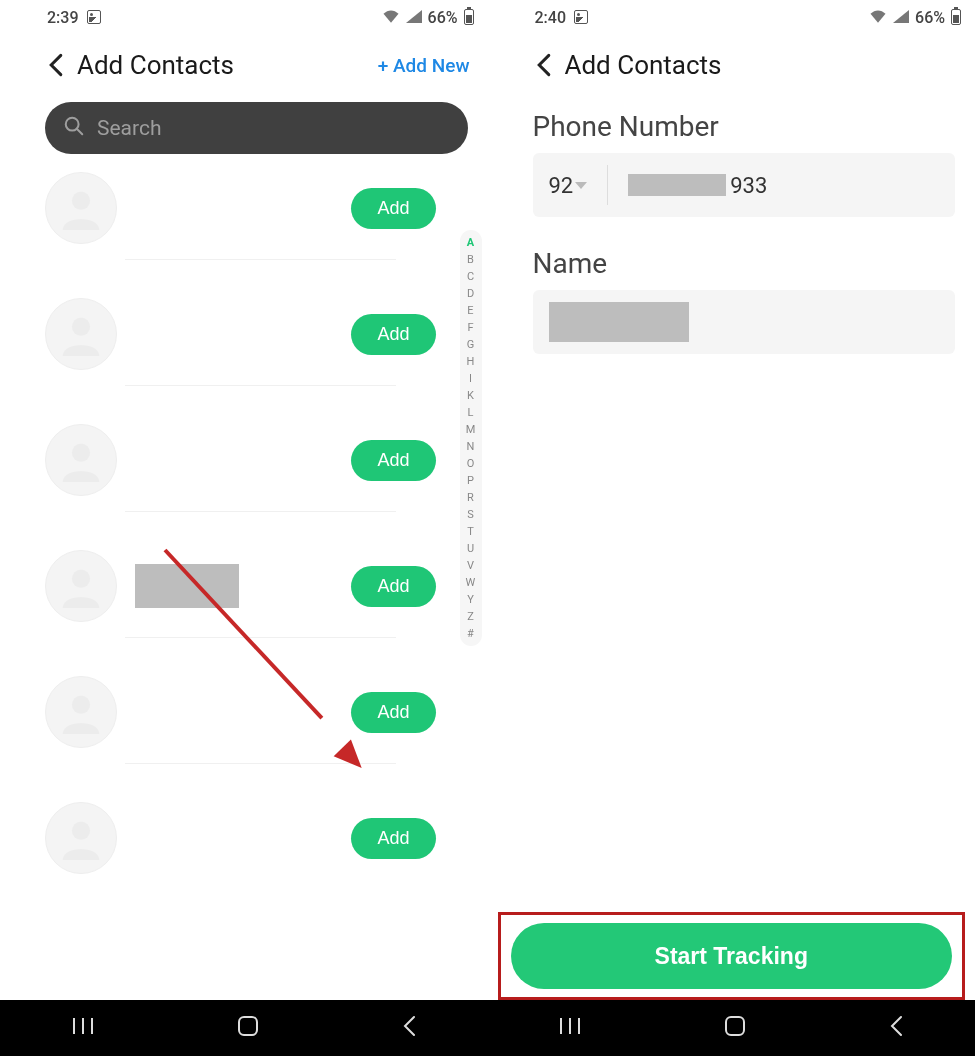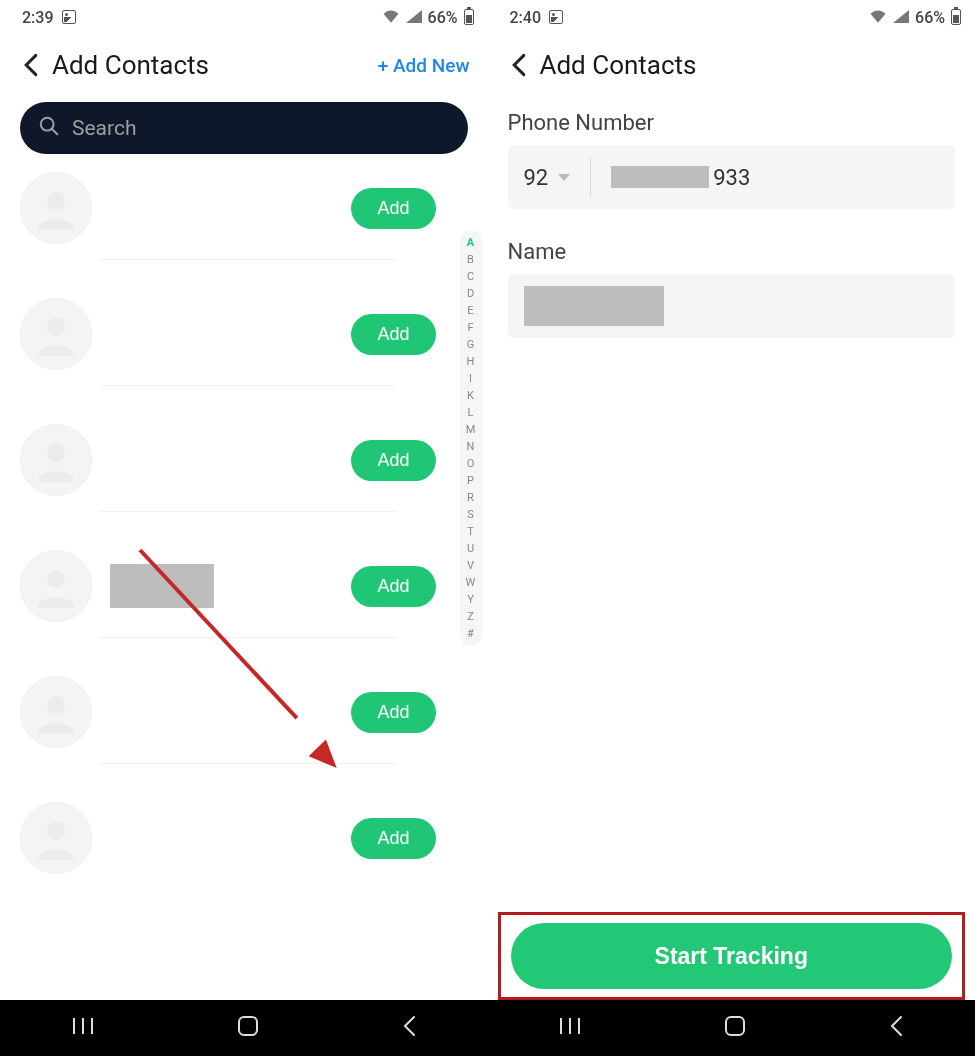--- a/index.html
+++ b/index.html
@@ -16,20 +16,21 @@
     width: 975px;
     height: 1000px;
   }
   .phone {
     width: 487.5px;
     height: 1000px;
     background: #fff;
     display: flex;
     flex-direction: column;
     position: relative;
+    padding-left: 25px;
   }
   
   .status-bar {
     height: 34px;
     display: flex;
     justify-content: space-between;
     align-items: center;
     padding: 0 14px 0 22px;
     font-size: 16px;
     font-weight: 500;
@@ -57,21 +58,21 @@
   .header-title {
     font-size:26px; font-weight:400; color:#1a1a1a; flex:1;
   }
   .add-new-link {
     color:#1e88e5; font-size:19px; font-weight:500;
   }
 
   
   .search-box {
     margin: 10px 20px 18px 20px;
-    background:#0f172a;
+    background:#404040;
     border-radius:26px;
     height:52px;
     display:flex; align-items:center; padding:0 18px;
   }
   .search-box .s-icon{ color:#9e9e9e; margin-right:12px;}
   .search-box .placeholder{ color:#9e9e9e; font-size:21px;}
 
   
   .contacts-area{ flex:1; position:relative; overflow:hidden;}
   .contact-list { padding-right: 32px;}
@@ -102,28 +103,28 @@
   .index-bar{
     position:absolute; right:6px; top:58px; width:22px;
     background:#f6f6f6; border-radius:11px;
     display:flex; flex-direction:column; align-items:center;
     padding:6px 0; gap:4px;
     font-size:11px; color:#888;
   }
   .index-bar .active{ color:#1fc676; font-weight:700;}
 
   
-  .field-label{ font-size:22px; color:#444; padding: 18px 20px 10px 20px;}
+  .field-label{ font-size:28px; color:#444; padding: 18px 20px 10px 20px;}
   .input-box{
     margin: 0 20px; background:#f5f5f5; border-radius:6px;
     height:64px; display:flex; align-items:center; padding:0 16px;
     font-size:22px; color:#333;
   }
   .country-sel{
-    display:flex; align-items:center; gap:10px; padding-right:20px;
+    display:flex; align-items:center; gap:2px; padding-right:20px;
     border-right:1px solid #ddd; margin-right:20px; height:40px;
   }
   .tri-down{ width:0;height:0;border-left:6px solid transparent;border-right:6px solid transparent;border-top:7px solid #bbb;}
   .num-redact{ width:98px; height:22px; background:#bdbdbd; margin-right:4px;}
   .name-input-redact{ width:140px; height:40px; background:#bdbdbd;}
 
   .bottom-area{
     position:absolute; left:0; right:0; bottom:0; padding:0 10px;
   }
   .red-box{

